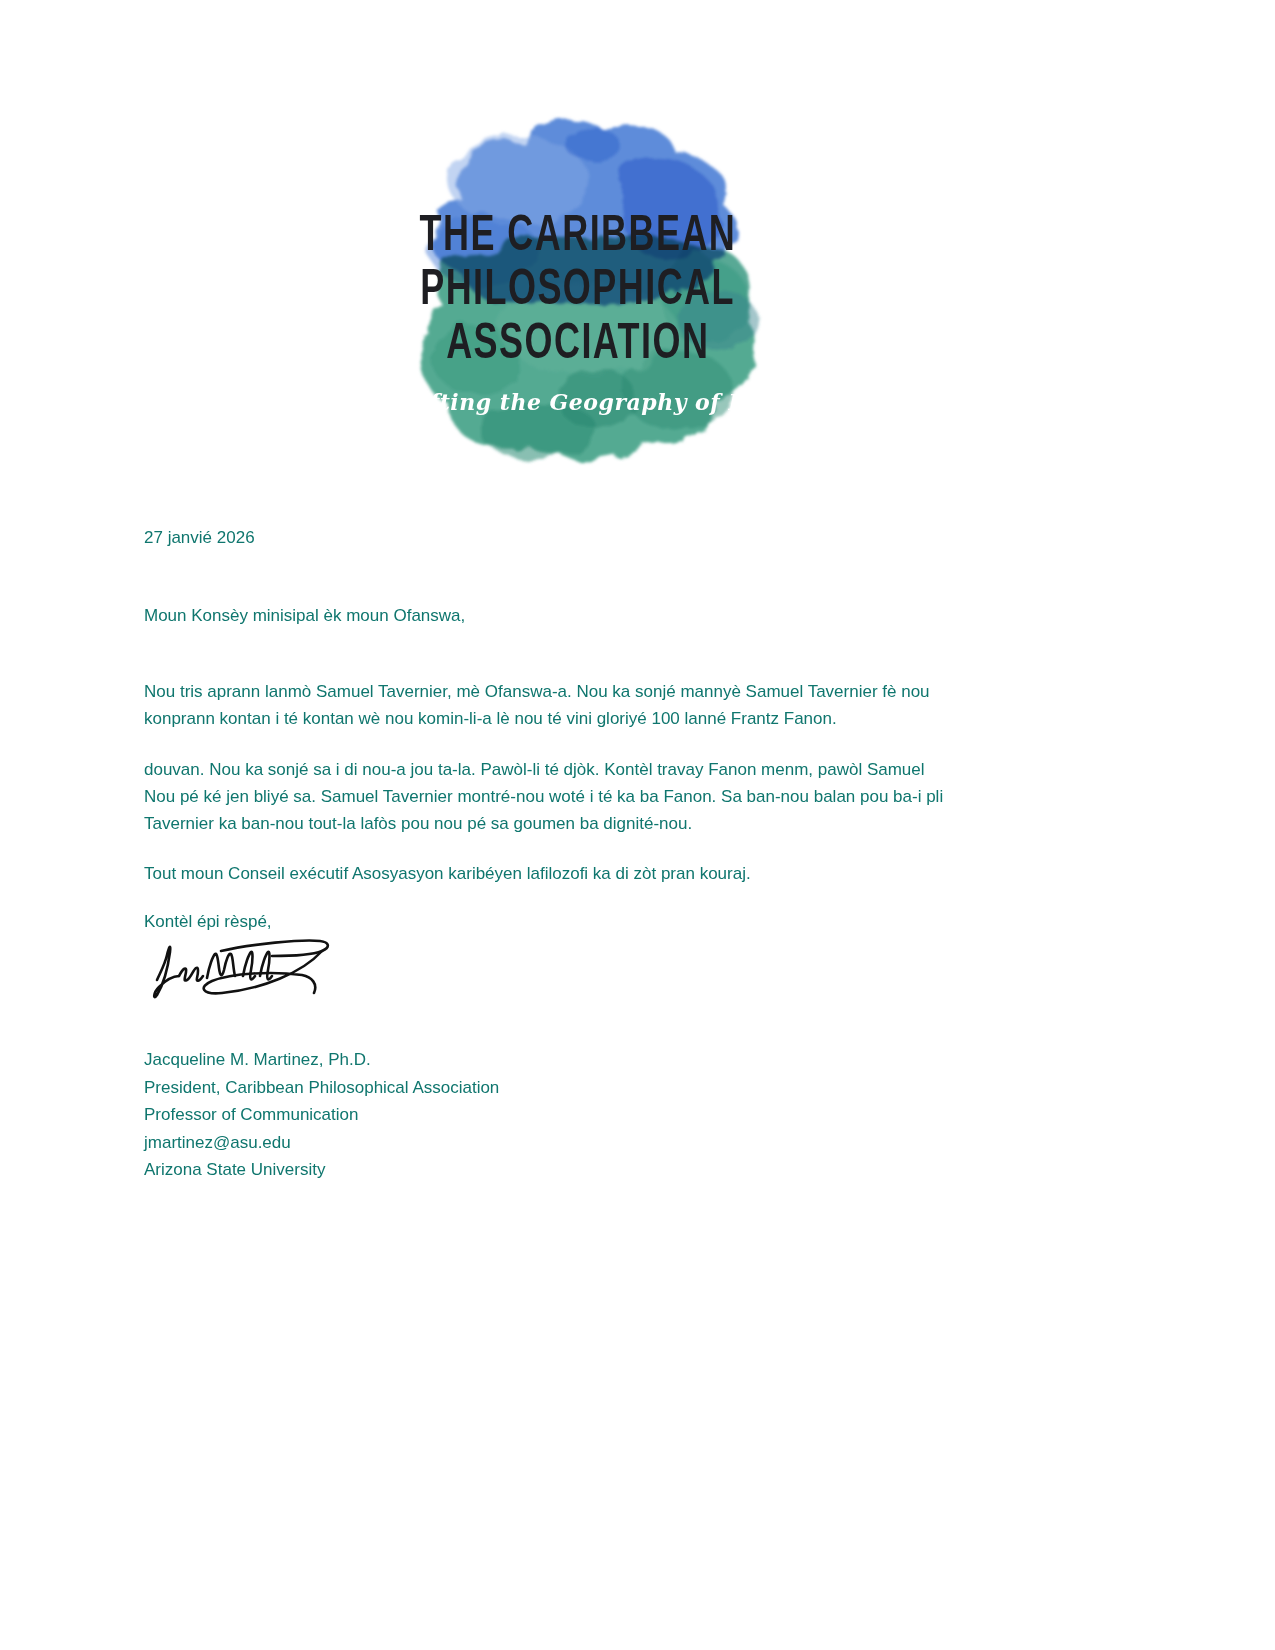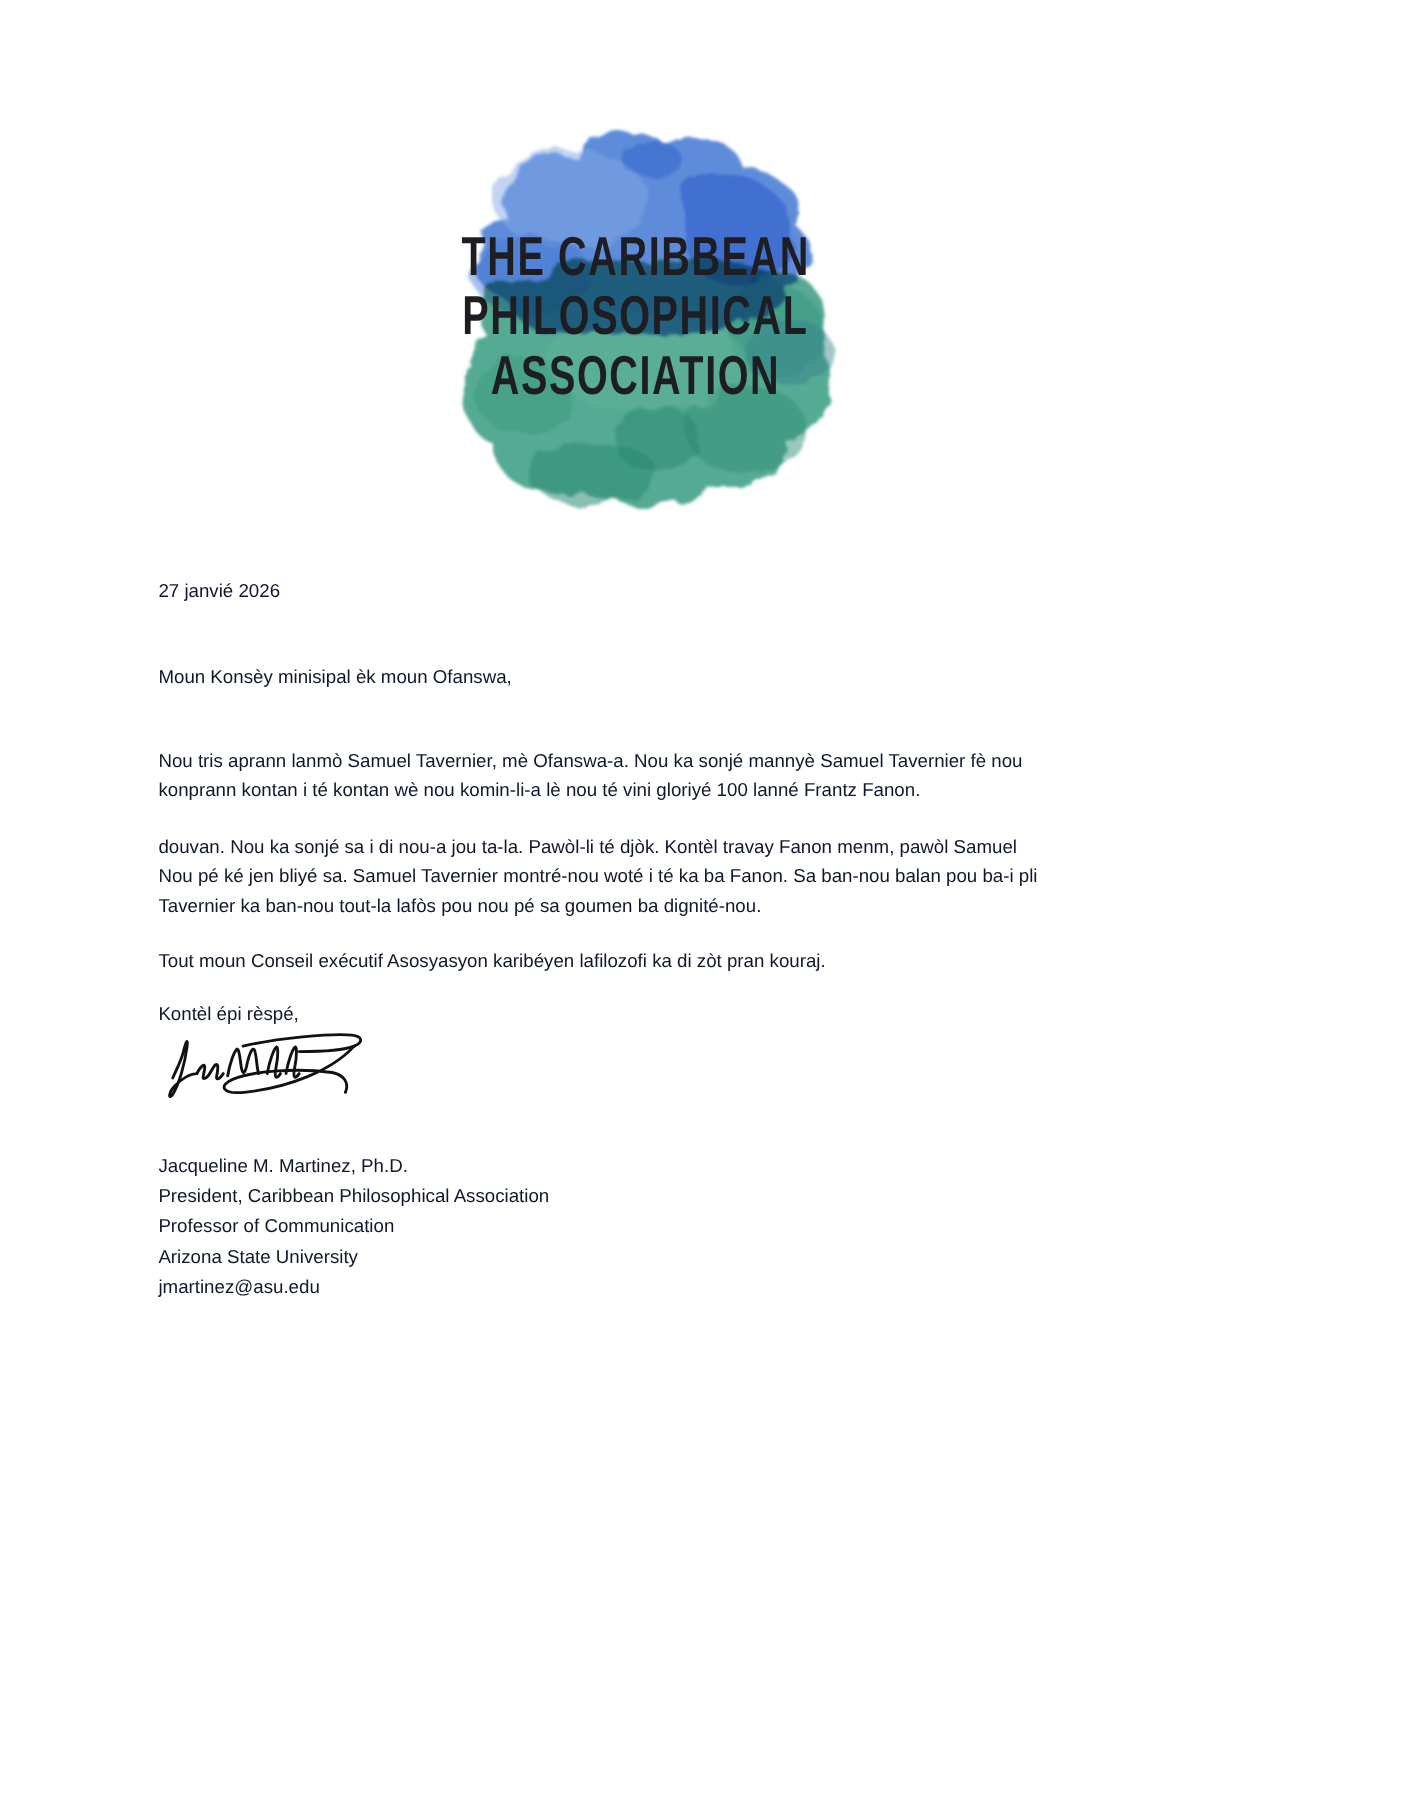--- a/index.html
+++ b/index.html
@@ -39,21 +39,21 @@
     font-style: italic;
     font-weight: 600;
     font-size: 22px;
     color: #ffffff;
     letter-spacing: 0.5px;
     z-index: 2;
     white-space: nowrap;
   }
 
   
-  .txt { font-size: 17px; line-height: 27px; color: #0f172a; }
+  .txt { font-size: 17px; line-height: 27px; color: #0f766e; }
   .date       { position: absolute; left: 144px; top: 524px; }
   .salutation { position: absolute; left: 144px; top: 602px; }
   .para       { position: absolute; left: 144px; }
   .para .line { white-space: nowrap; }
   #para1 { top: 678px; }
   #para2 { top: 756px; }
   #para3 { top: 860px; }
   .closing { position: absolute; left: 144px; top: 908px; }
 
   .signature { position: absolute; left: 150px; top: 926px; width: 195px; height: 84px; }
@@ -94,20 +94,21 @@
         <ellipse cx="200" cy="230" rx="90" ry="45" fill="#63b49c" opacity="0.4"></ellipse>
         <ellipse cx="210" cy="300" rx="40" ry="30" fill="#1f7f6a" opacity="0.4"></ellipse>
       </g>
     </svg>
 
     <div class="logo-text">
       <span class="logo-line">THE CARIBBEAN</span>
       <span class="logo-line">PHILOSOPHICAL</span>
       <span class="logo-line">ASSOCIATION</span>
     </div>
+    <div class="logo-tagline">Shifting the Geography of Reason</div>
   </div>
 
   <div class="txt date">27 janvié 2026</div>
 
   <div class="txt salutation">Moun Konsèy minisipal èk moun Ofanswa,</div>
 
   <div class="txt para" id="para1">
     <div class="line">Nou tris aprann lanmò Samuel Tavernier, mè Ofanswa-a. Nou ka sonjé mannyè Samuel Tavernier fè nou</div>
     <div class="line">konprann kontan i té kontan wè nou komin-li-a lè nou té vini gloriyé 100 lanné Frantz Fanon.</div>
   </div>
@@ -133,17 +134,17 @@
       <path d="M110,50 C112,38 116,28 118,26 C120,24 120,34 118,44 C116,54 118,56 122,50"></path>
       <path d="M71,25 C101,18 152,13 170,15 C179,16 181,21 172,25 C162,29 142,30 122,30"></path>
       <path d="M172,25 C152,47 112,63 72,67 C52,69 48,61 62,55 C82,47 122,45 152,49 C162,51 168,58 164,67"></path>
     </g>
   </svg>
 
   <div class="txt sig-block">
     <div class="line">Jacqueline M. Martinez, Ph.D.</div>
     <div class="line">President, Caribbean Philosophical Association</div>
     <div class="line">Professor of Communication</div>
+    <div class="line">jmartinez@asu.edu</div>
     <div class="line">Arizona State University</div>
-    <div class="line">jmartinez@asu.edu</div>
   </div>
 
 </div>
 
 </body></html>

